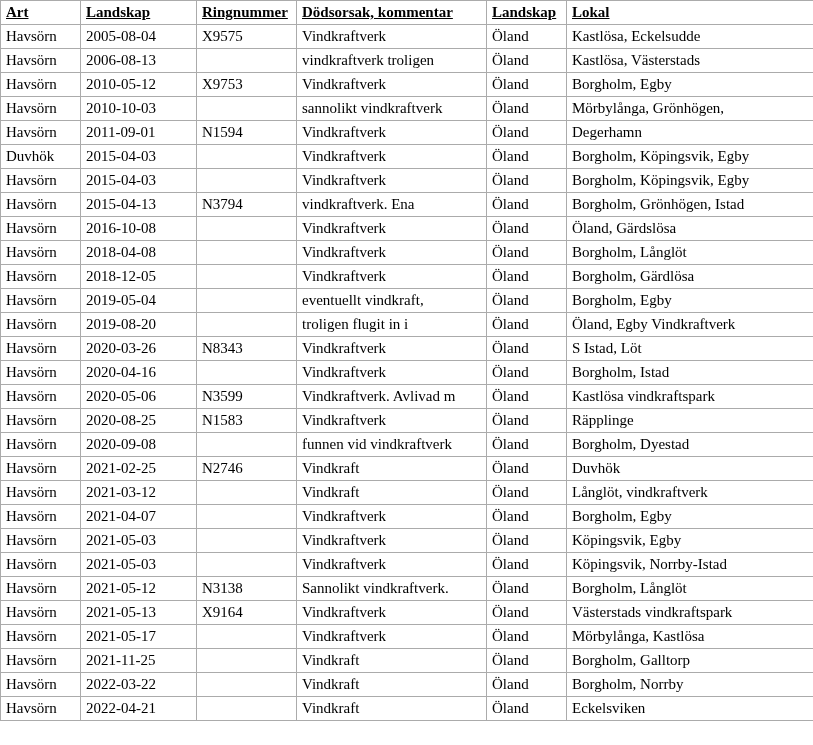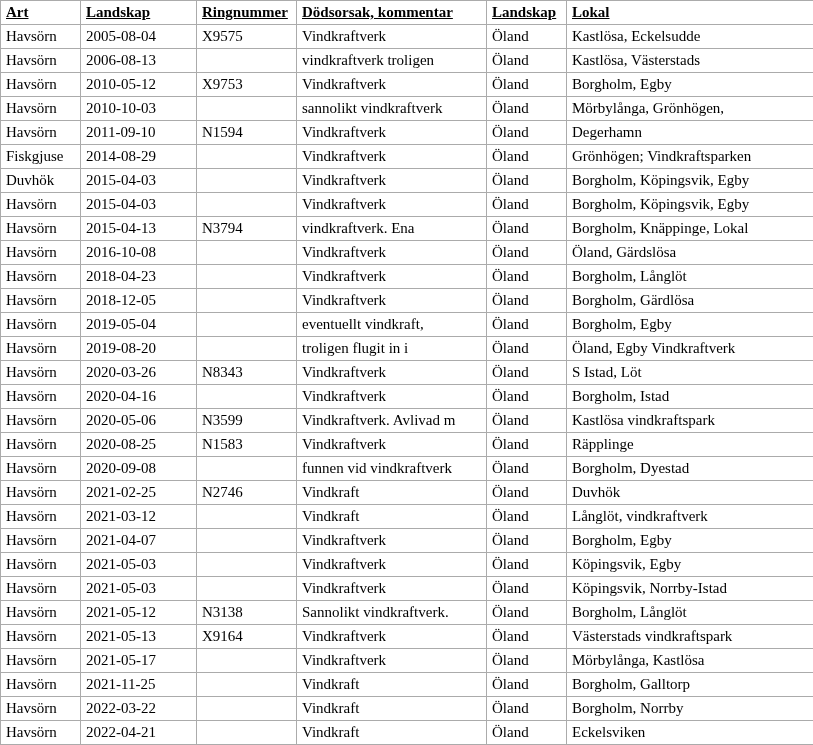--- a/index.html
+++ b/index.html
@@ -87,33 +87,25 @@
         <tr>
           <td>Havsörn</td>
           <td>2010-10-03</td>
           <td></td>
           <td>sannolikt vindkraftverk</td>
           <td>Öland</td>
           <td>Mörbylånga, Grönhögen,</td>
         </tr>
         <tr>
           <td>Havsörn</td>
-          <td>2011-09-10</td>
+          <td>2011-09-01</td>
           <td>N1594</td>
           <td>Vindkraftverk</td>
           <td>Öland</td>
           <td>Degerhamn</td>
-        </tr>
-        <tr>
-          <td>Fiskgjuse</td>
-          <td>2014-08-29</td>
-          <td></td>
-          <td>Vindkraftverk</td>
-          <td>Öland</td>
-          <td>Grönhögen; Vindkraftsparken</td>
         </tr>
         <tr>
           <td>Duvhök</td>
           <td>2015-04-03</td>
           <td></td>
           <td>Vindkraftverk</td>
           <td>Öland</td>
           <td>Borgholm, Köpingsvik, Egby</td>
         </tr>
         <tr>
@@ -123,33 +115,33 @@
           <td>Vindkraftverk</td>
           <td>Öland</td>
           <td>Borgholm, Köpingsvik, Egby</td>
         </tr>
         <tr>
           <td>Havsörn</td>
           <td>2015-04-13</td>
           <td>N3794</td>
           <td>vindkraftverk. Ena</td>
           <td>Öland</td>
-          <td>Borgholm, Knäppinge, Lokal</td>
+          <td>Borgholm, Grönhögen, Istad</td>
         </tr>
         <tr>
           <td>Havsörn</td>
           <td>2016-10-08</td>
           <td></td>
           <td>Vindkraftverk</td>
           <td>Öland</td>
           <td>Öland, Gärdslösa</td>
         </tr>
         <tr>
           <td>Havsörn</td>
-          <td>2018-04-23</td>
+          <td>2018-04-08</td>
           <td></td>
           <td>Vindkraftverk</td>
           <td>Öland</td>
           <td>Borgholm, Långlöt</td>
         </tr>
         <tr>
           <td>Havsörn</td>
           <td>2018-12-05</td>
           <td></td>
           <td>Vindkraftverk</td>

